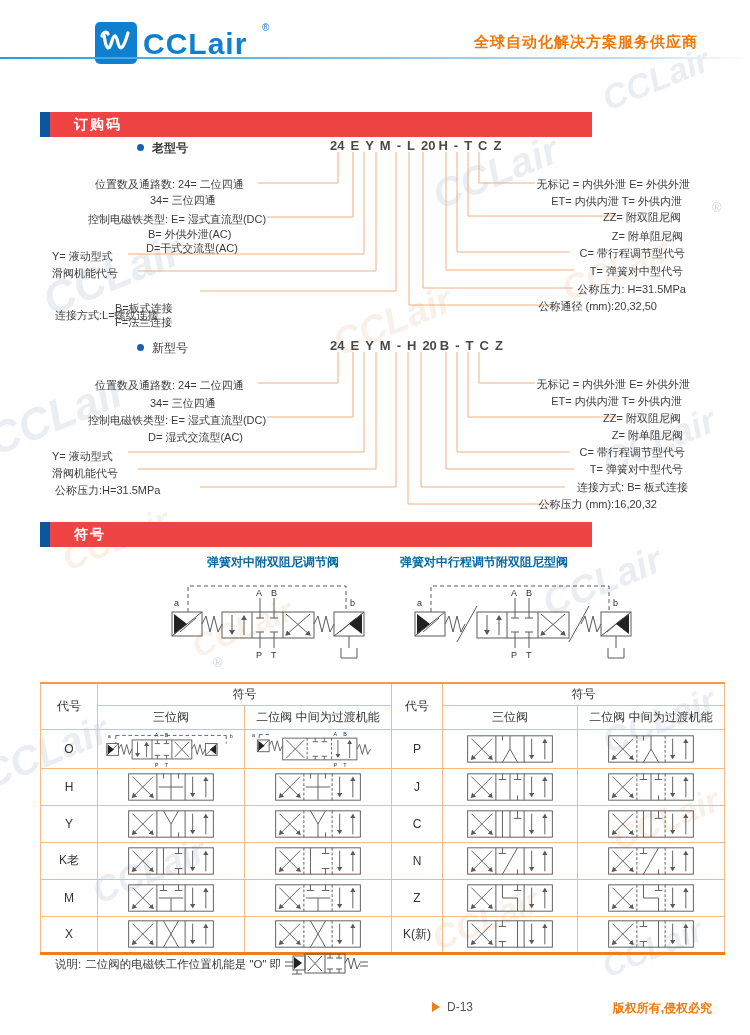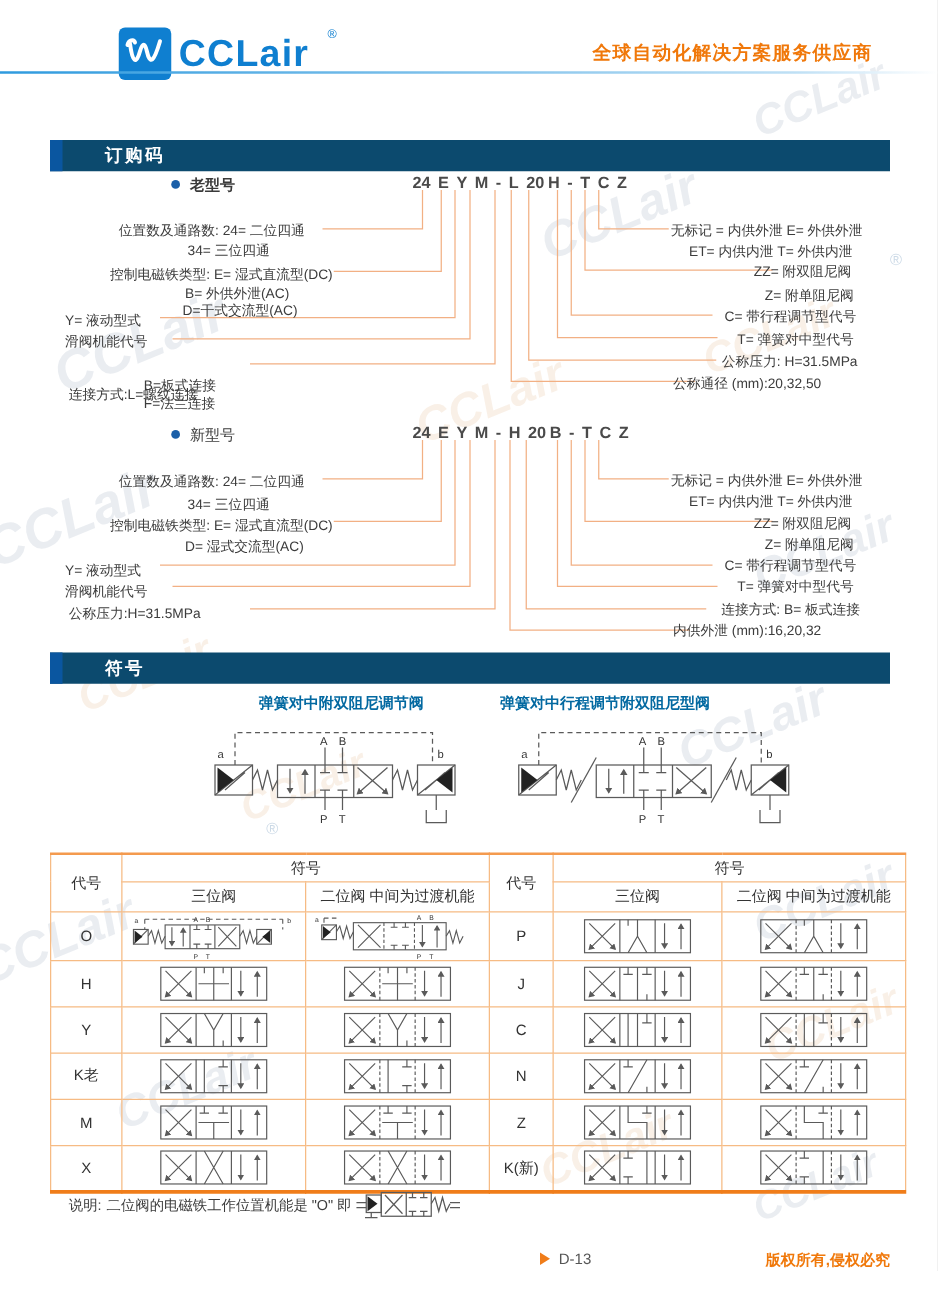--- a/index.html
+++ b/index.html
@@ -6,22 +6,22 @@
   .page{position:relative;width:750px;height:1035px;background:#fff;margin:0 auto;
         font-family:"Liberation Sans","DejaVu Sans",sans-serif;overflow:hidden;color:#3a3a3a;}
   
   .logo-box{position:absolute;left:95px;top:22px;width:42px;height:42px;background:#0f7fd0;border-radius:5px;}
   .logo-text{position:absolute;left:143px;top:27px;font-size:30px;font-weight:bold;color:#0f7fd0;letter-spacing:1px;}
   .logo-reg{position:absolute;left:262px;top:22px;font-size:10px;color:#0f7fd0;}
   .tagline{position:absolute;right:52px;top:33px;font-size:15px;font-weight:bold;color:#f0780a;letter-spacing:1px;}
   .head-rule{position:absolute;left:0;top:57px;width:750px;height:2px;
              background:linear-gradient(90deg,#2e9ade,#bfe0f5 85%,#ffffff);}
   
-  .bar{position:absolute;left:40px;width:672px;height:25px;background:#0c4a6e;color:#fff;
-       font-size:14px;font-weight:bold;line-height:25px;padding-left:44px;box-sizing:border-box;letter-spacing:2px;}
+  .bar{position:absolute;left:40px;width:552px;height:25px;background:#ef4444;color:#fff;
+       font-size:14px;font-weight:bold;line-height:25px;padding-left:34px;box-sizing:border-box;letter-spacing:2px;}
   .bar::before{content:"";position:absolute;left:0;top:0;width:10px;height:25px;background:#0a56a0;}
   
   .bullet{position:absolute;width:7px;height:7px;border-radius:50%;background:#1a5fa8;}
   .blabel{position:absolute;font-size:12px;color:#3a3a3a;}
   .mcode{position:absolute;font-size:13px;font-weight:bold;color:#4a4a4a;display:flex;}
   .mcode span{display:inline-block;margin-right:6px;}
   .lbl{position:absolute;font-size:11px;color:#3c3c3c;white-space:nowrap;}
   .leader{position:absolute;pointer-events:none;}
   .leader path{stroke:#f2b084;stroke-width:1;fill:none;}
   
@@ -245,21 +245,21 @@
   <div class="lbl" style="left:52px;top:466px;">滑阀机能代号</div>
   <div class="lbl" style="left:55px;top:483px;">公称压力:H=31.5MPa</div>
 
   <div class="lbl" style="right:60px;top:377px;">无标记 = 内供外泄   E= 外供外泄</div>
   <div class="lbl" style="right:68px;top:394px;">ET=  内供内泄   T= 外供内泄</div>
   <div class="lbl" style="right:69px;top:411px;">ZZ= 附双阻尼阀</div>
   <div class="lbl" style="right:67px;top:428px;">Z= 附单阻尼阀</div>
   <div class="lbl" style="right:65px;top:445px;">C= 带行程调节型代号</div>
   <div class="lbl" style="right:67px;top:462px;">T=  弹簧对中型代号</div>
   <div class="lbl" style="right:62px;top:480px;">连接方式: B= 板式连接</div>
-  <div class="lbl" style="right:93px;top:497px;">内供外泄 (mm):16,20,32</div>
+  <div class="lbl" style="right:93px;top:497px;">公称压力 (mm):16,20,32</div>
 
   <div class="bar" style="top:522px;">符号</div>
 
   <div class="dtitle" style="left:207px;top:554px;">弹簧对中附双阻尼调节阀</div>
   <div class="dtitle" style="left:400px;top:554px;">弹簧对中行程调节附双阻尼型阀</div>
 
   <svg class="dsvg" style="left:150px;top:570px;" width="235" height="95" viewBox="0 0 235 95">
     <path class="vsd" d="M38,42 V16 H196 V42"></path>
     <text class="vt" x="24" y="36">a</text>
     <text class="vt" x="200" y="36">b</text>

